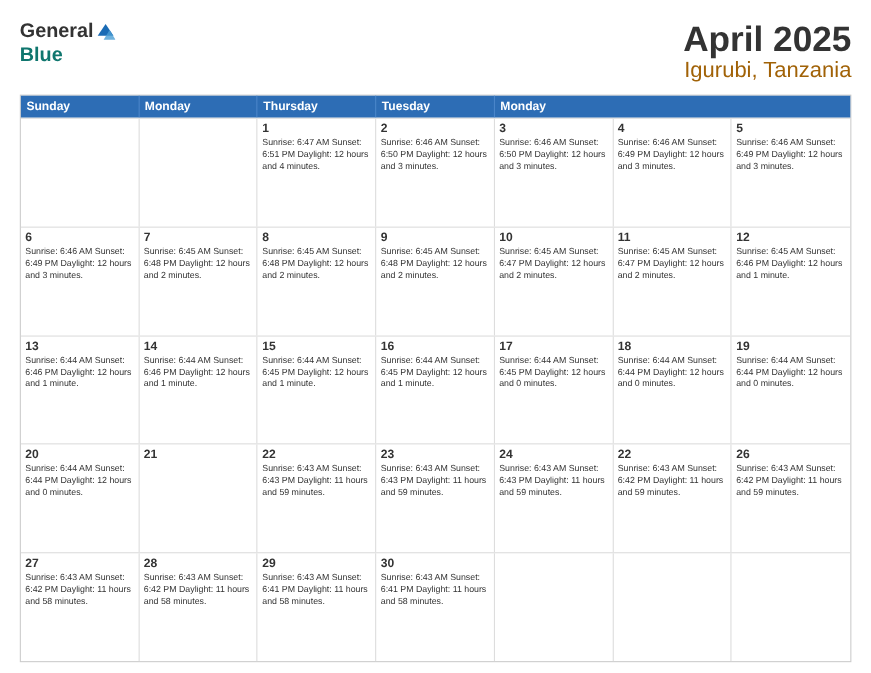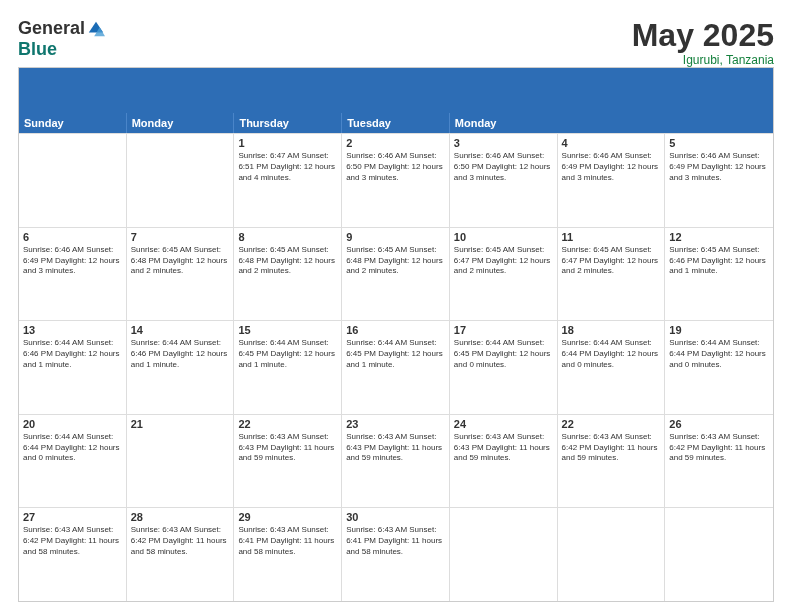--- a/index.html
+++ b/index.html
@@ -14,20 +14,21 @@
       width: 792px;
       height: 612px;
       padding: 18px 18px 10px 18px;
       display: flex;
       flex-direction: column;
     }
     .header {
       display: flex;
       justify-content: space-between;
       align-items: flex-start;
+      margin-bottom: 10px;
     }
     .logo {
       display: flex;
       flex-direction: column;
       align-items: flex-start;
     }
     .logo-text {
       display: flex;
       align-items: center;
     }
@@ -49,42 +50,41 @@
     .title-block {
       text-align: right;
     }
     .month-title {
       font-size: 32px;
       font-weight: bold;
       color: #333;
       line-height: 1.1;
     }
     .location {
-      font-size: 12px;
-      color: #15803d;
+      font-size: 20px;
+      color: #a16207;
     }
     .calendar {
       flex: 1;
       display: flex;
       flex-direction: column;
       border: 1px solid #ccc;
     }
     .cal-header-row {
       display: grid;
       grid-template-columns: repeat(7, 1fr);
       background: #2d6db5;
     }
     .cal-header-cell {
       color: #fff;
       font-size: 11px;
       font-weight: bold;
       padding: 4px 5px;
       text-align: left;
       border-right: 1px solid #4a85c9;
-      margin-top: 45px;
     }
     .cal-header-cell:last-child { border-right: none; }
     .cal-body {
       flex: 1;
       display: flex;
       flex-direction: column;
     }
     .cal-row {
       display: grid;
       grid-template-columns: repeat(7, 1fr);
@@ -122,21 +122,21 @@
       <div class="logo-text">
         <span class="logo-general">General</span>
         <svg class="logo-icon" viewBox="0 0 20 20">
           <polygon points="10,2 18,14 2,14" fill="#1a6bb5"></polygon>
           <polygon points="14,8 20,18 8,18" fill="#4a9dd4" opacity="0.8"></polygon>
         </svg>
       </div>
       <span class="logo-blue">Blue</span>
     </div>
     <div class="title-block">
-      <div class="month-title">May 2025</div>
+      <div class="month-title">April 2025</div>
       <div class="location">Igurubi, Tanzania</div>
     </div>
   </div>
 
   <div class="calendar">
     <div class="cal-header-row" id="cal-header">
         <div class="cal-header-cell">Sunday</div>
         <div class="cal-header-cell">Monday</div>
         <div class="cal-header-cell">Thursday</div>
         <div class="cal-header-cell">Tuesday</div>

